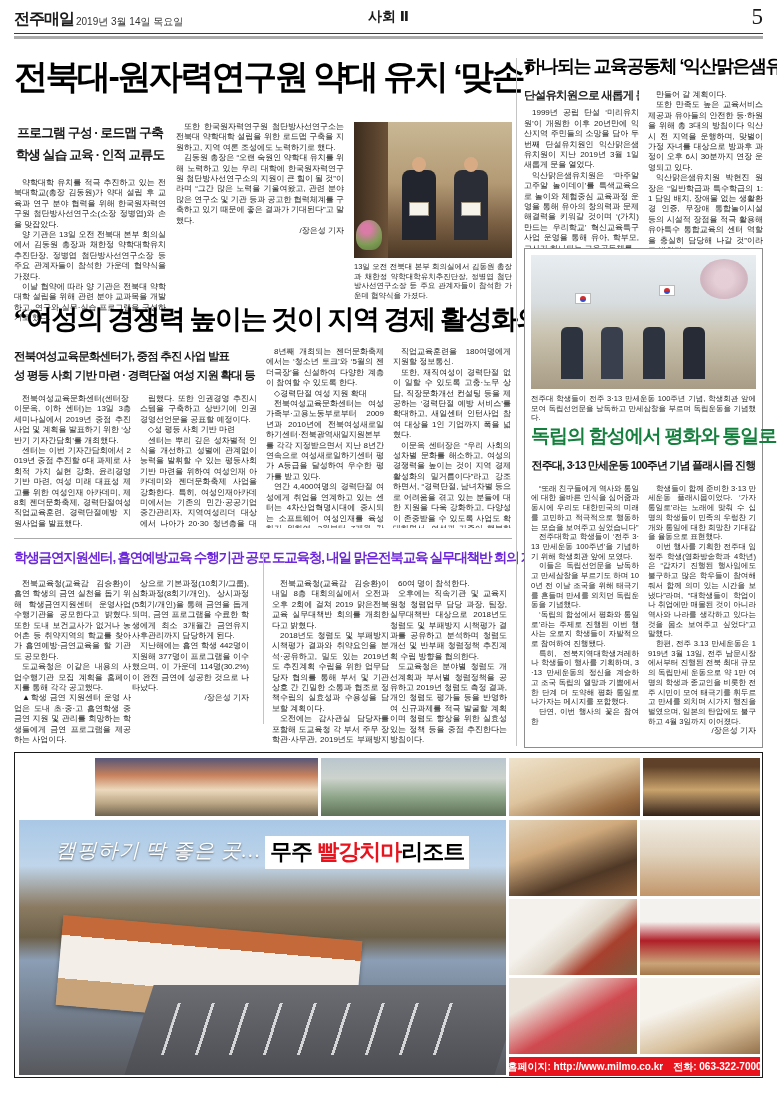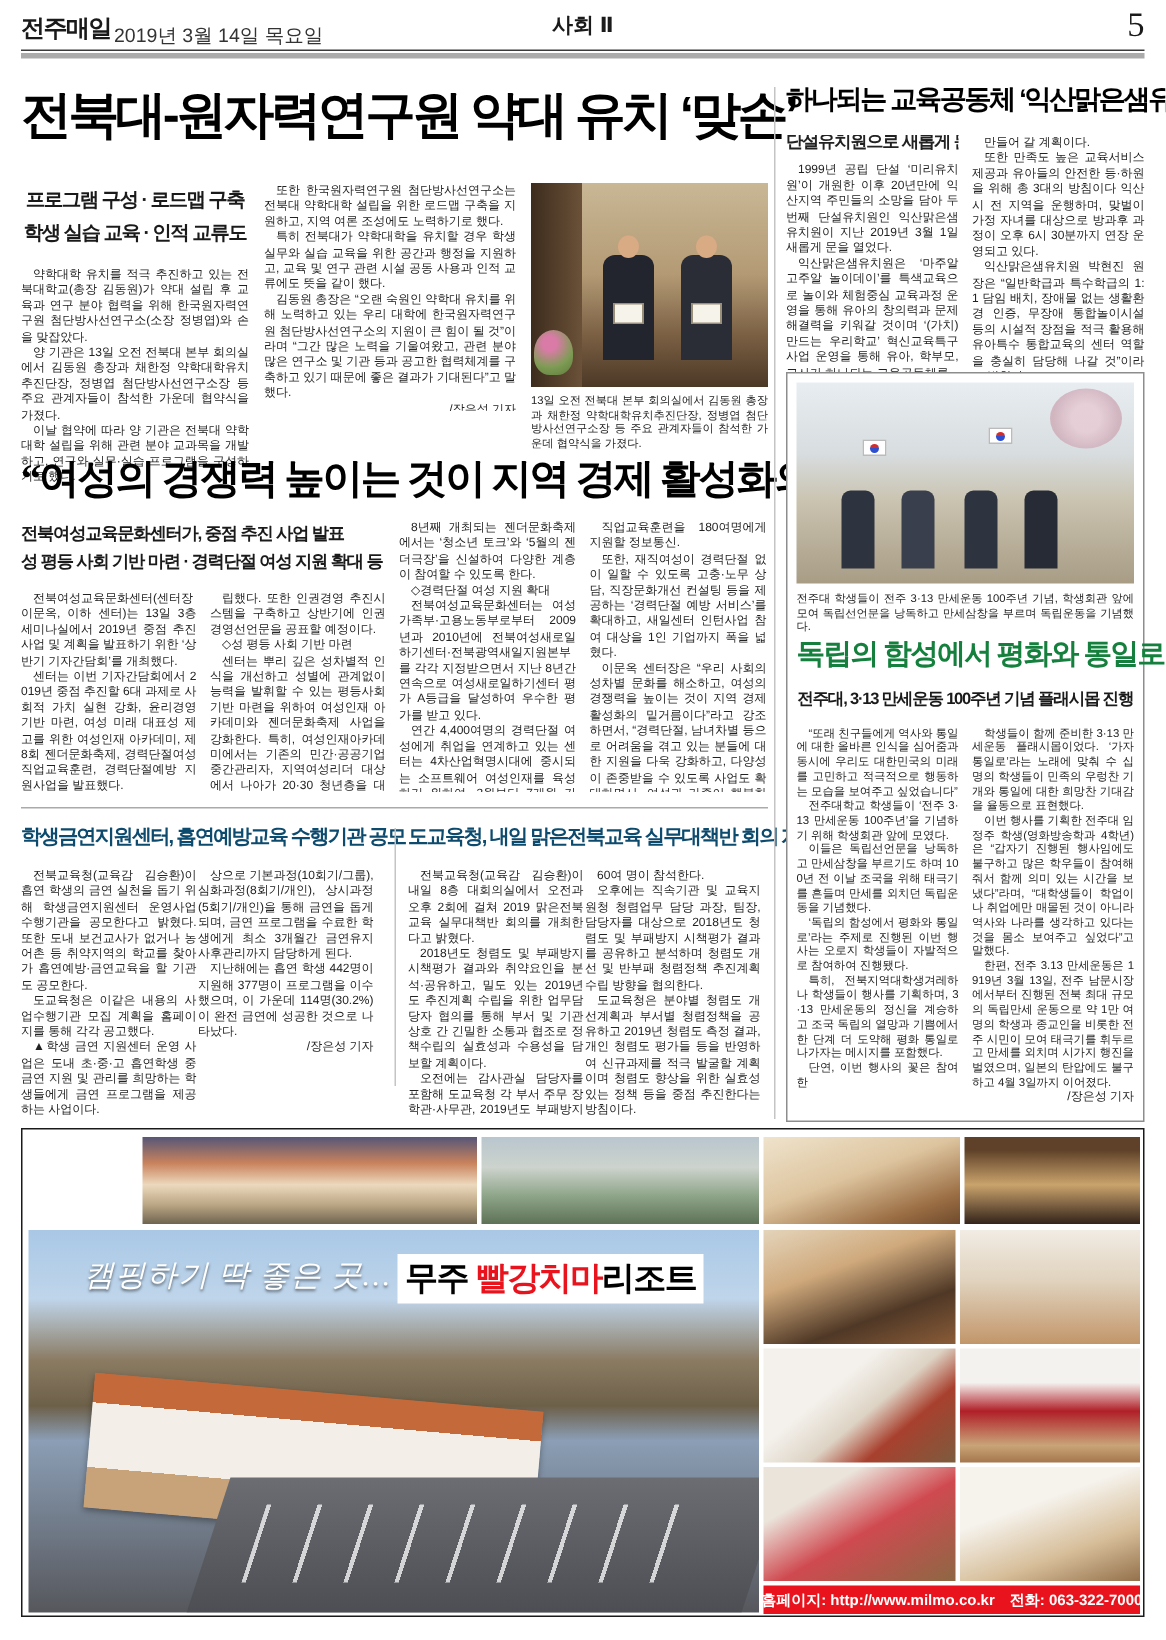--- a/index.html
+++ b/index.html
@@ -6,21 +6,21 @@
   html,body { background:#fff; }
   .page {
     position: relative; width: 777px; height: 1093px; margin: 0 auto;
     background: #fff; overflow: hidden;
     font-family: "Liberation Sans", "DejaVu Sans", sans-serif;
     color: #1a1a1a;
   }
   
   .header { position:absolute; left:14px; top:6px; width:749px; height:26px; }
   .masthead { position:absolute; left:0; top:3px; font-size:16px; font-weight:900; letter-spacing:-1px; }
-  .issue-date { position:absolute; left:62px; top:9px; font-size:13px; color:#333; }
+  .issue-date { position:absolute; left:62px; top:9px; font-size:10px; color:#333; }
   .section-label { position:absolute; left:0; right:0; top:2px; text-align:center; font-size:14px; font-weight:900; }
   .page-number { position:absolute; right:0; top:-2px; font-size:23px; font-weight:400; font-family:"Liberation Serif","DejaVu Serif",serif; }
   .header-rule { position:absolute; left:14px; top:33px; width:749px; height:6px;
     border-top:1.5px solid #3a3a3a; background:linear-gradient(#fff 0 1.5px, #ababab 1.5px 100%); }
   
   .col { font-size:8px; line-height:10.4px; text-align:justify; word-break:break-all; color:#222; overflow:hidden; }
   .col p { margin:0; text-indent:8px; }
   .byline { text-align:right; text-indent:0 !important; font-size:8px; margin-top:1px; }
   .vrule { position:absolute; width:1px; background:#c4c4c4; }
   .hrule { position:absolute; height:1px; background:#aaa; }
@@ -51,21 +51,21 @@
   .b-body { display:flex; gap:9px; margin-top:10px; }
   .b-left { width:243px; }
   .b-deck { font-weight:900; font-size:11.5px; line-height:19px; letter-spacing:-0.8px; white-space:nowrap; margin-bottom:9px; }
   .b-cols { display:flex; gap:9px; }
   .b-left .col { width:117px; height:136px; }
   .b-right { width:246px; }
   .b-right .col { width:118px; height:181px; }
   
   .article-c { position:absolute; left:14px; top:549px; width:243px; }
   .article-d { position:absolute; left:272px; top:549px; width:240px; }
-  .cd-headline { font-size:13.5px; font-weight:900; letter-spacing:-1.2px; white-space:nowrap; color:#0c4a6e; }
+  .cd-headline { font-size:13.5px; font-weight:900; letter-spacing:-1.2px; white-space:nowrap; color:#6d28d9; }
   .cd-body { display:flex; gap:1px; margin-top:12px; }
   .cd-body .col { width:117px; height:168px; }
   
   .article-e { position:absolute; left:524px; top:54px; width:239px; }
   .e-headline { font-size:18px; font-weight:900; letter-spacing:-1.5px; white-space:nowrap; color:#000; }
   .e-body { display:flex; gap:9px; margin-top:12px; }
   .e-body .col { width:115px; height:158px; }
   .e-deck { font-weight:900; font-size:11.5px; letter-spacing:-0.8px; white-space:nowrap; margin-bottom:8px; }
   
   .article-f { position:absolute; left:524px; top:248px; width:239px; height:500px; border:1px solid #8d8d8d; padding:6px 6px; background:#fff; }
@@ -134,21 +134,20 @@
         </div>
         <div class="col">
             <p>약학대학 유치를 적극 추진하고 있는 전북대학교(총장 김동원)가 약대 설립 후 교육과 연구 분야 협력을 위해 한국원자력연구원 첨단방사선연구소(소장 정병엽)와 손을 맞잡았다.</p>
             <p>양 기관은 13일 오전 전북대 본부 회의실에서 김동원 총장과 채한정 약학대학유치추진단장, 정병엽 첨단방사선연구소장 등 주요 관계자들이 참석한 가운데 협약식을 가졌다.</p>
             <p>이날 협약에 따라 양 기관은 전북대 약학대학 설립을 위해 관련 분야 교과목을 개발하고, 연구와 실무·실습 프로그램을 구성하기로 했다.</p>
           </div>
       </div>
       <div class="a-col2 col">
         <div>
             <p>또한 한국원자력연구원 첨단방사선연구소는 전북대 약학대학 설립을 위한 로드맵 구축을 지원하고, 지역 여론 조성에도 노력하기로 했다.</p>
-            <p>특히 전북대가 약학대학을 유치할 경우 학생 실무와 실습 교육을 위한 공간과 행정을 지원하고, 교육 및 연구 관련 시설 공동 사용과 인적 교류에도 뜻을 같이 했다.</p>
             <p>김동원 총장은 “오랜 숙원인 약학대 유치를 위해 노력하고 있는 우리 대학에 한국원자력연구원 첨단방사선연구소의 지원이 큰 힘이 될 것”이라며 “그간 많은 노력을 기울여왔고, 관련 분야 많은 연구소 및 기관 등과 공고한 협력체계를 구축하고 있기 때문에 좋은 결과가 기대된다”고 말했다.</p>
           </div>
         <p class="byline">/장은성 기자</p>
       </div>
       <div class="a-photo-wrap">
         <div class="photo-a">
           <div class="pa-curtain"></div>
           <div class="pa-man m1"></div>
           <div class="pa-man m2"></div>
           <div class="pa-face f1"></div>
@@ -231,21 +230,21 @@
     <div class="cd-headline">도교육청, 내일 맑은전북교육 실무대책반 회의 개최</div>
     <div class="cd-body">
       <div class="col">
           <p>전북교육청(교육감 김승환)이 내일 8층 대회의실에서 오전과 오후 2회에 걸쳐 2019 맑은전북교육 실무대책반 회의를 개최한다고 밝혔다.</p>
           <p>2018년도 청렴도 및 부패방지 시책평가 결과와 취약요인을 분석·공유하고, 밀도 있는 2019년도 추진계획 수립을 위한 업무담당자 협의를 통해 부서 및 기관 상호 간 긴밀한 소통과 협조로 정책수립의 실효성과 수용성을 담보할 계획이다.</p>
           <p>오전에는 감사관실 담당자를 포함해 도교육청 각 부서 주무 장학관·사무관, 2019년도 부패방지 청렴정책 추진과제별 부서담당 장학사·주무관 등</p>
         </div>
       <div class="col">
         <div>
             <p>60여 명이 참석한다.</p>
-            <p>오후에는 직속기관 및 교육지원청 청렴업무 담당 과장, 팀장, 담당자를 대상으로 2018년도 청렴도 및 부패방지 시책평가 결과를 공유하고 분석하며 청렴도 개선 및 반부패 청렴정책 추진계획 수립 방향을 협의한다.</p>
+            <p>오후에는 직속기관 및 교육지원청 청렴업무 담당 과장, 팀장, 실무대책반 대상으로 2018년도 청렴도 및 부패방지 시책평가 결과를 공유하고 분석하며 청렴도 개선 및 반부패 청렴정책 추진계획 수립 방향을 협의한다.</p>
             <p>도교육청은 분야별 청렴도 개선계획과 부서별 청렴정책을 공유하고 2019년 청렴도 측정 결과, 개인 청렴도 평가들 등을 반영하여 신규과제를 적극 발굴할 계획이며 청렴도 향상을 위한 실효성 있는 정책 등을 중점 추진한다는 방침이다.</p>
           </div>
         <p class="byline">/장은성 기자</p>
       </div>
     </div>
   </div>
 
   <div class="vrule" style="left:516px; top:58px; height:688px;"></div>
 
   <div class="article-e">

